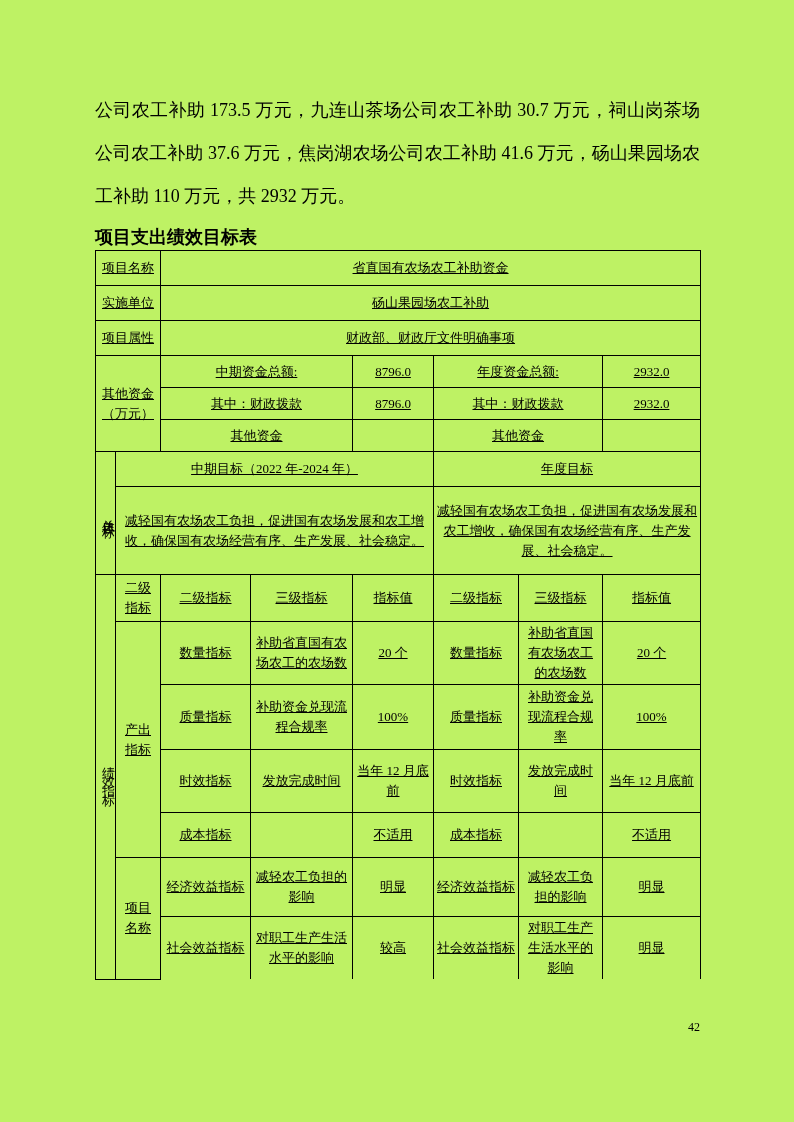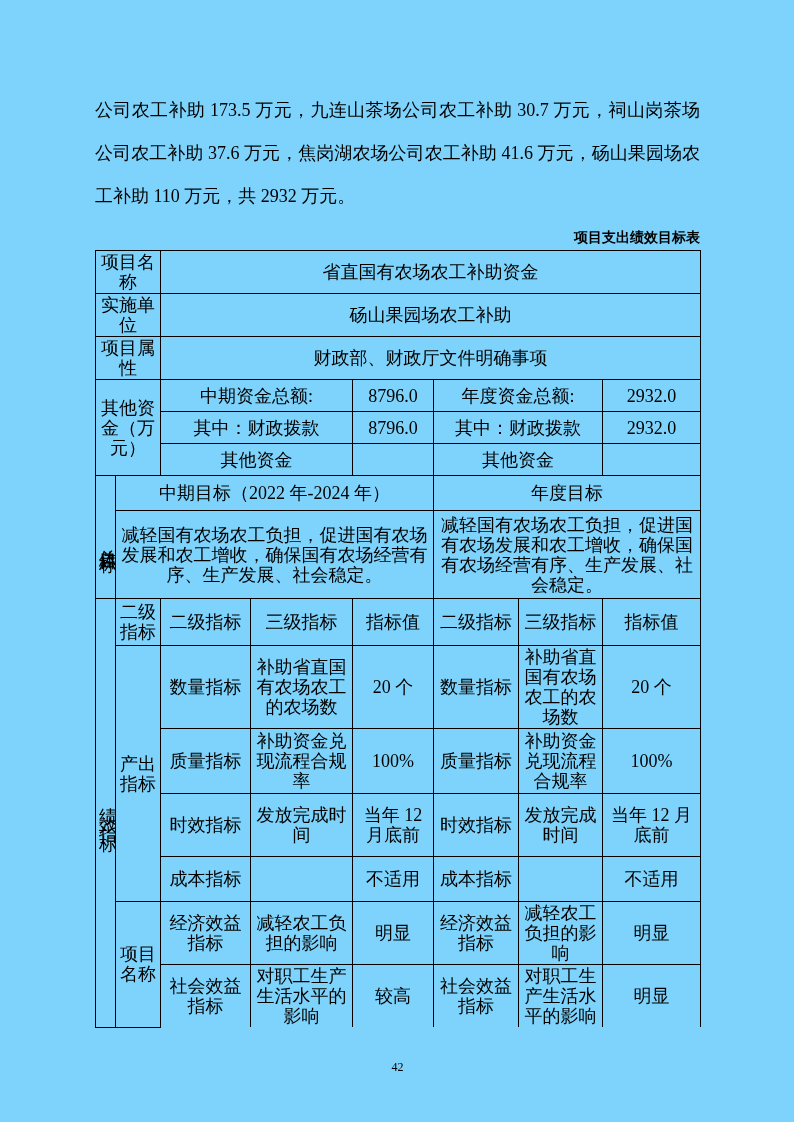--- a/index.html
+++ b/index.html
@@ -1,38 +1,38 @@
 <!DOCTYPE html>
 <html><head>
 <meta charset="utf-8">
 <style>
   html,body{margin:0;padding:0;}
   body{background:#e9e9e9;font-family:"Liberation Serif",serif;color:#000;}
-  .page{position:relative;width:794px;height:1122px;background:#7dd3fc;margin:0 auto;overflow:hidden;}
+  .page{position:relative;width:794px;height:1122px;background:#bef264;margin:0 auto;overflow:hidden;}
   .content{position:absolute;left:95px;top:89px;width:605px;}
   .para{margin:0;font-size:18px;line-height:43px;text-align:justify;}
   .para.indent{text-indent:36px;text-align:left;}
-  .tbl-title{margin-top:6px;font-size:14px;font-weight:bold;text-align:right;line-height:26px;font-family:"Liberation Sans",sans-serif;}
+  .tbl-title{margin-top:6px;font-size:18px;font-weight:bold;text-align:left;line-height:26px;font-family:"Liberation Sans",sans-serif;}
   .tbl-subtitle{font-size:12px;text-align:center;line-height:20px;margin-bottom:3px;}
-  table.perf{border-collapse:collapse;table-layout:fixed;width:605px;font-size:18px;}
+  table.perf{border-collapse:collapse;table-layout:fixed;width:605px;font-size:13px;text-decoration:underline;}
   table.perf td{border:1px solid #000;text-align:center;vertical-align:middle;padding:1px 3px;line-height:20px;overflow:hidden;word-break:break-all;}
   table.perf tr.last td{border-bottom:none;}
   td.al{text-align:left;}
   td.ar{text-align:right;padding-right:2px;}
   td.l3{text-align:left;padding:1px 2px;}
   td.goal{line-height:27px;padding:2px 4px;text-align:center;}
   td.grp{padding:1px 9px;}
   td.vcell{padding:0;}
   .vtext{writing-mode:vertical-rl;text-orientation:upright;display:inline-block;line-height:18px;}
   .vtext.spread{letter-spacing:9px;}
   .vtext.tight{letter-spacing:2px;}
   tr.h32 td{height:32px;} tr.h29 td{height:29px;} tr.h44 td{height:44px;}
   tr.h85 td{height:85px;} tr.h60 td{height:60px;} tr.h62 td{height:62px;}
   tr.h42 td{height:42px;} tr.h56 td{height:56px;} tr.h52 td{height:52px;}
-  .footer{position:absolute;top:1020px;left:95px;width:605px;text-align:center;font-size:12px;margin-top:40px;}
+  .footer{position:absolute;top:1020px;left:95px;width:605px;text-align:right;font-size:12px;}
 </style>
 </head>
 <body>
 
 <div class="page">
   <div class="content">
 
     <p class="para">公司农工补助 173.5 万元，九连山茶场公司农工补助 30.7 万元，祠山岗茶场公司农工补助 37.6 万元，焦岗湖农场公司农工补助 41.6 万元，砀山果园场农工补助 110 万元，共 2932 万元。</p>
 
     <div class="tbl-title">项目支出绩效目标表</div>

